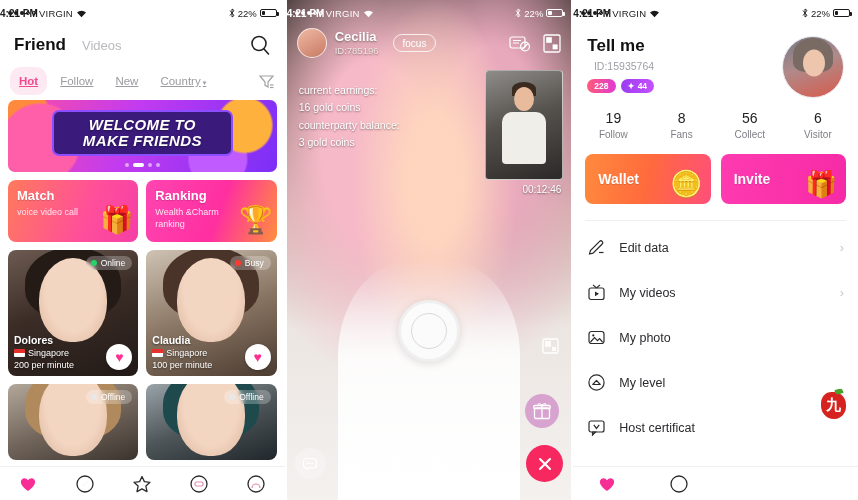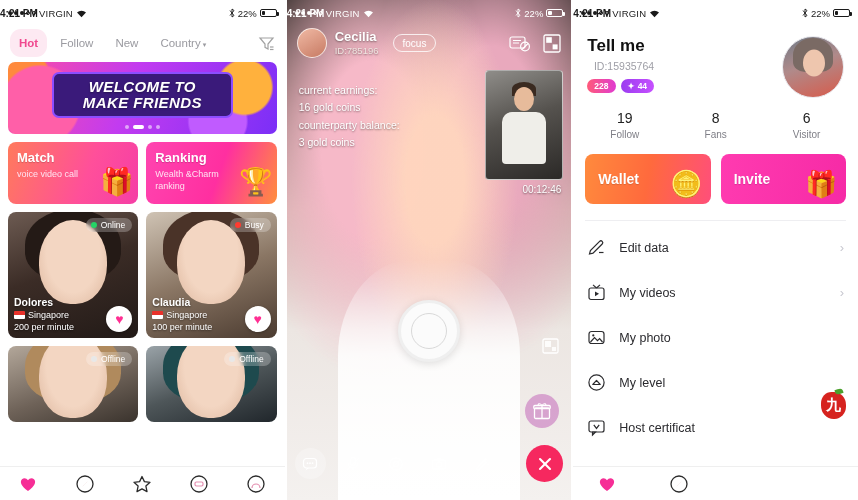--- a/index.html
+++ b/index.html
@@ -36,21 +36,21 @@
   .statusbar.light .batt { border-color:#fff; }
   .statusbar.light .batt::after { background:#fff; }
   .statusbar.light .batt i { background:#fff; }
 
   
   .p1-head { height:38px; display:flex; align-items:center; padding:0 14px; }
   .p1-title { font-size:17px; font-weight:bold; color:#111; }
   .p1-sub { font-size:13px; color:#b9b9bd; margin-left:16px; }
   .search-ic { margin-left:auto; width:22px; height:22px; }
   .tabs { height:34px; display:flex; align-items:center; padding:0 10px; gap:4px; }
-  .tab { font-size:11.5px; color:#9a9aa0; padding:8px 9px; border-radius:11px; }
+  .tab { font-size:11.5px; color:#9a9aa0; padding:8px 9px; border-radius:11px;text-decoration:underline; }
   .tab.active { color:#f0498f; background:#fde9f2; font-weight:bold; }
   .tab .caret { font-size:7px; margin-left:2px; }
   .filter-ic { margin-left:auto; width:17px; height:17px; opacity:.55; }
 
   .banner { margin:2px 8px 0; height:72px; border-radius:7px; overflow:hidden;
     position:relative;
     background:
       radial-gradient(circle at 12% 60%, #ff5fa8 0 16%, transparent 17%),
       radial-gradient(circle at 88% 35%, #ffb13d 0 11%, transparent 12%),
       radial-gradient(circle at 6% 18%, #ff8a3d 0 9%, transparent 10%),
@@ -252,20 +252,30 @@
               <path d="M1 2.5 L5 7.5 L3 9 L3 1 L5 2.5 L1 7.5" fill="none" stroke="currentColor" stroke-width="0.9"></path>
             </svg>
         </span>
         <span>22%</span>
         <span class="batt">
             <i></i>
           </span>
       </div>
     </div>
 
+    <div class="p1-head">
+      <div class="p1-title">Friend</div>
+      <div class="p1-sub">Videos</div>
+      <div class="search-ic">
+        <svg width="22" height="22" viewBox="0 0 22 22">
+            <circle cx="10" cy="9.5" r="7" fill="none" stroke="#222" stroke-width="1.6"></circle>
+            <line x1="15" y1="15" x2="19.5" y2="20" stroke="#222" stroke-width="1.6" stroke-linecap="round"></line>
+          </svg>
+      </div>
+    </div>
 
     <div class="tabs">
       <div class="tab active"><span>Hot</span></div>
       <div class="tab"><span>Follow</span></div>
       <div class="tab"><span>New</span></div>
       <div class="tab"><span>Country</span><span class="caret">▾</span></div>
       <div class="filter-ic">
         <svg width="17" height="17" viewBox="0 0 17 17">
             <path d="M2 3 h13 l-5 6 v5 l-3 -1.6 v-3.4 Z" fill="none" stroke="#555" stroke-width="1.2"></path>
             <line x1="12" y1="12" x2="15.5" y2="12" stroke="#555" stroke-width="1.2"></line>
@@ -598,20 +608,24 @@
     <div class="stats">
       <div class="stat">
         <div class="n">19</div>
         <div class="l">Follow</div>
       </div>
       <div class="stat">
         <div class="n">8</div>
         <div class="l">Fans</div>
       </div>
       <div class="stat">
+        <div class="n">56</div>
+        <div class="l">Collect</div>
+      </div>
+      <div class="stat">
         <div class="n">6</div>
         <div class="l">Visitor</div>
       </div>
     </div>
 
     <div class="wrow">
       <div class="wbtn wallet">
         <span class="t">Wallet</span>
         <span class="emo">🪙</span>
       </div>

